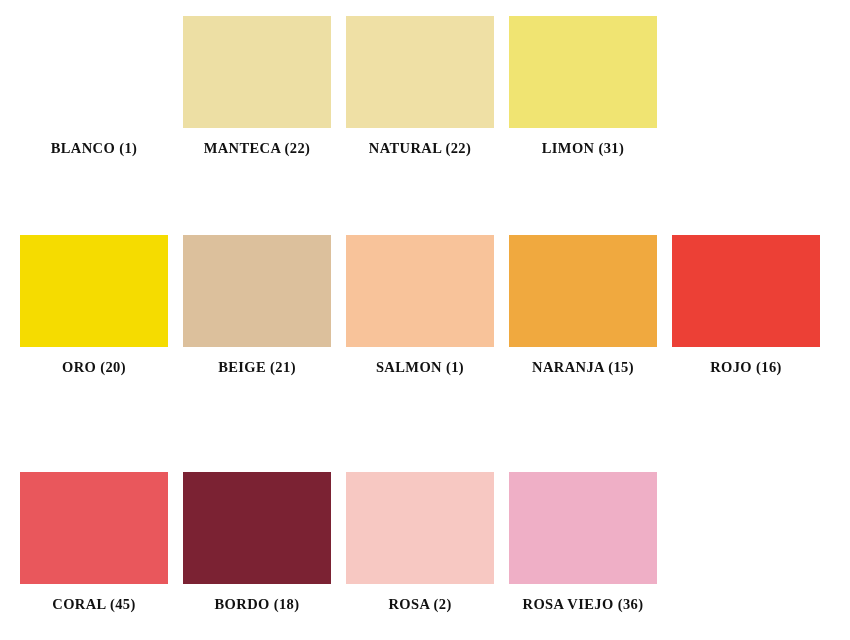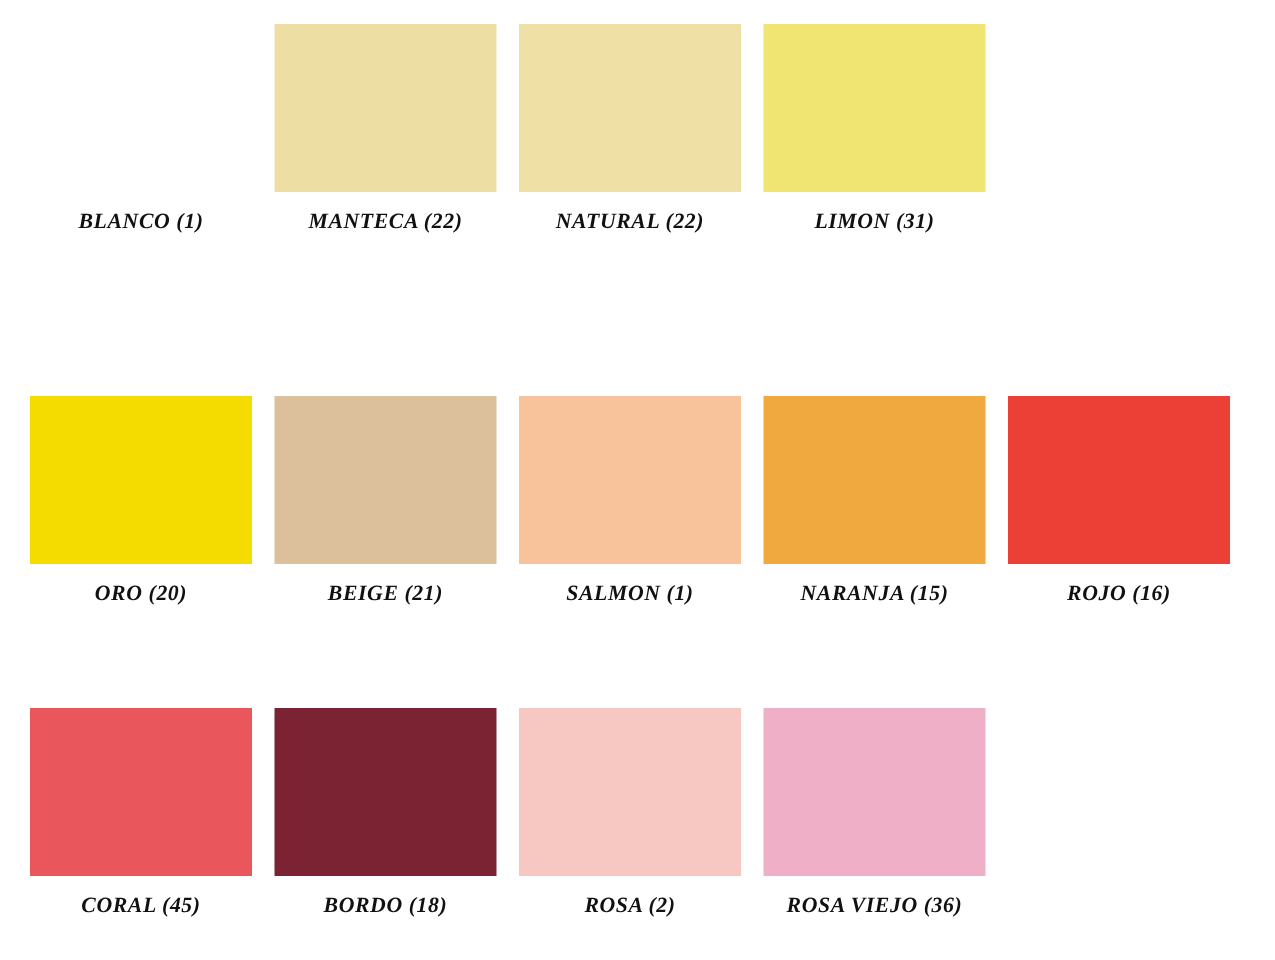--- a/index.html
+++ b/index.html
@@ -22,21 +22,21 @@
     background: #ffffff;
   }
   .swatch-row {
     position: absolute;
     left: 0;
     width: 850px;
     display: flex;
     flex-direction: row;
   }
   .swatch-row[data-row="0"] { top: 16px; }
-  .swatch-row[data-row="1"] { top: 235px; margin-top: 29px; }
+  .swatch-row[data-row="1"] { top: 235px; }
   .swatch-row[data-row="2"] { top: 472px; }
 
   .swatch-cell {
     width: 148px;
     display: flex;
     flex-direction: column;
     align-items: center;
     margin-right: 15px;
   }
   .swatch-cell:first-child {
@@ -50,21 +50,20 @@
   .swatch-label {
     margin-top: 12px;
     font-family: "Liberation Serif", "DejaVu Serif", serif;
     font-weight: bold;
     font-size: 14.5px;
     letter-spacing: 0.4px;
     color: #111111;
     text-align: center;
     white-space: nowrap;
     line-height: 1.2;
-    font-style: italic;
   }
 </style>
 </head>
 <body style="background-color: rgb(255, 255, 255);">
 
 <div id="swatch-chart">
 
   <div class="swatch-row" data-row="0">
       <div class="swatch-cell">
         <div class="swatch-chip" style="background-color: rgb(255, 255, 255);"></div>

